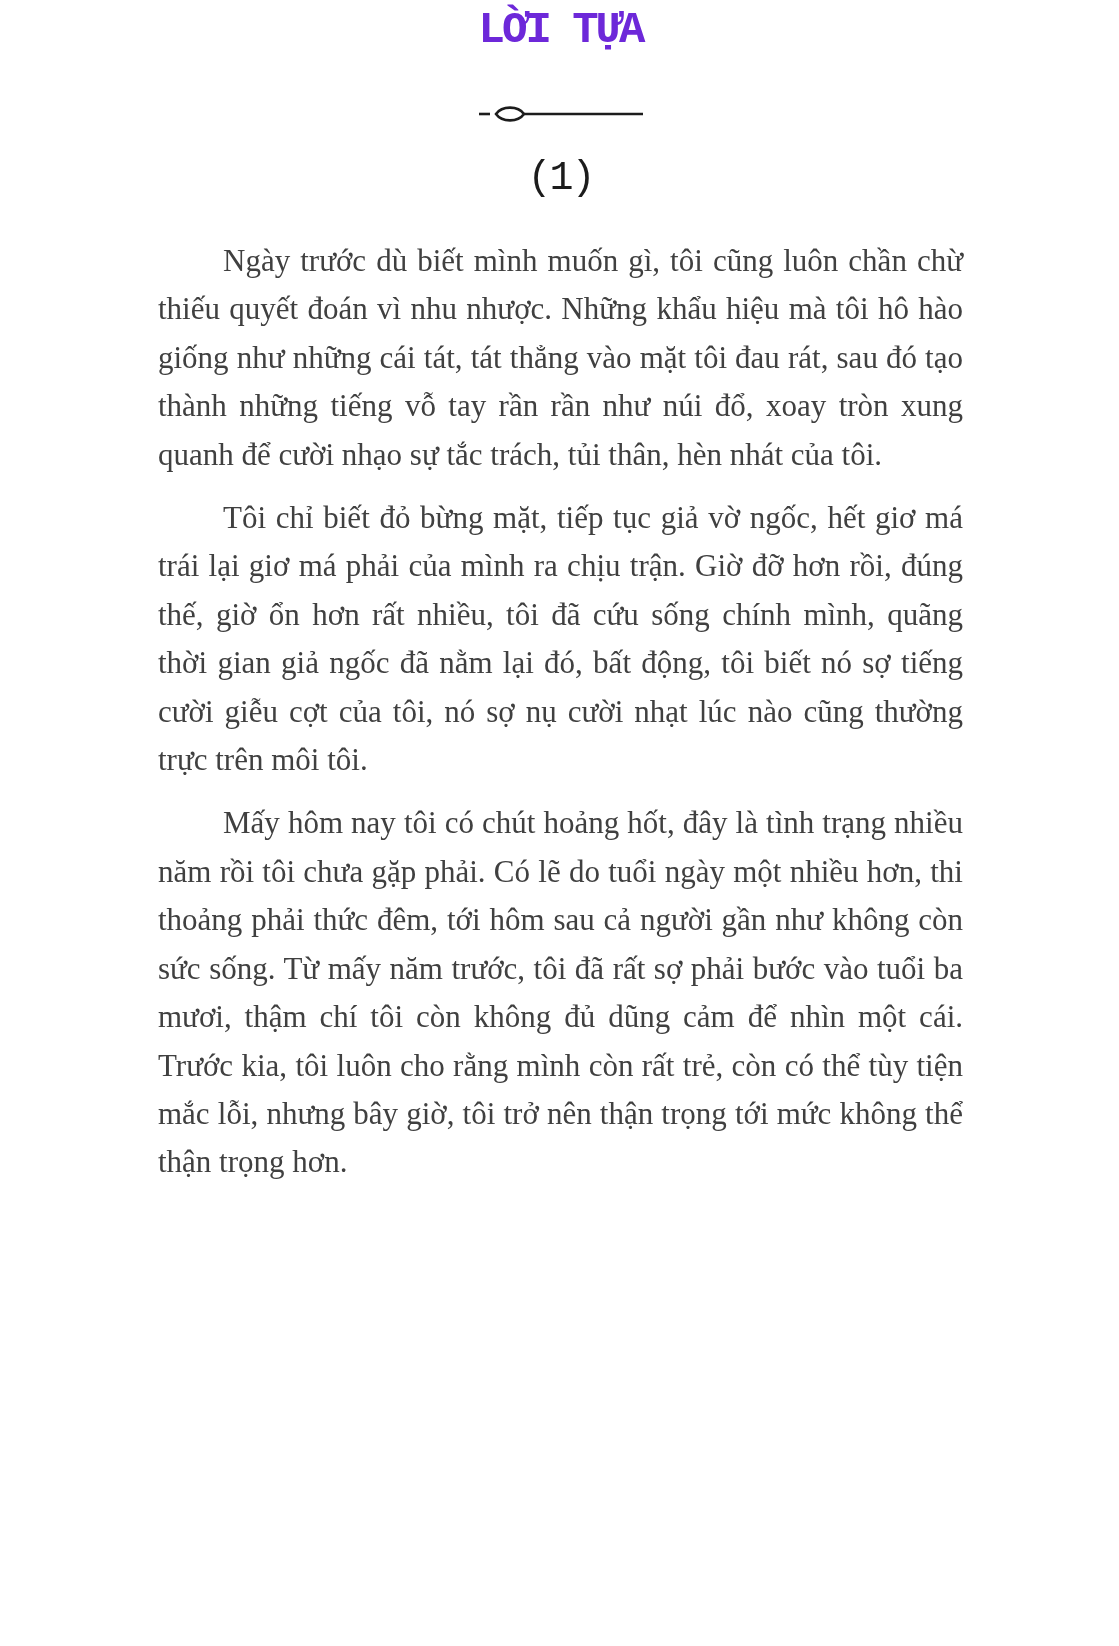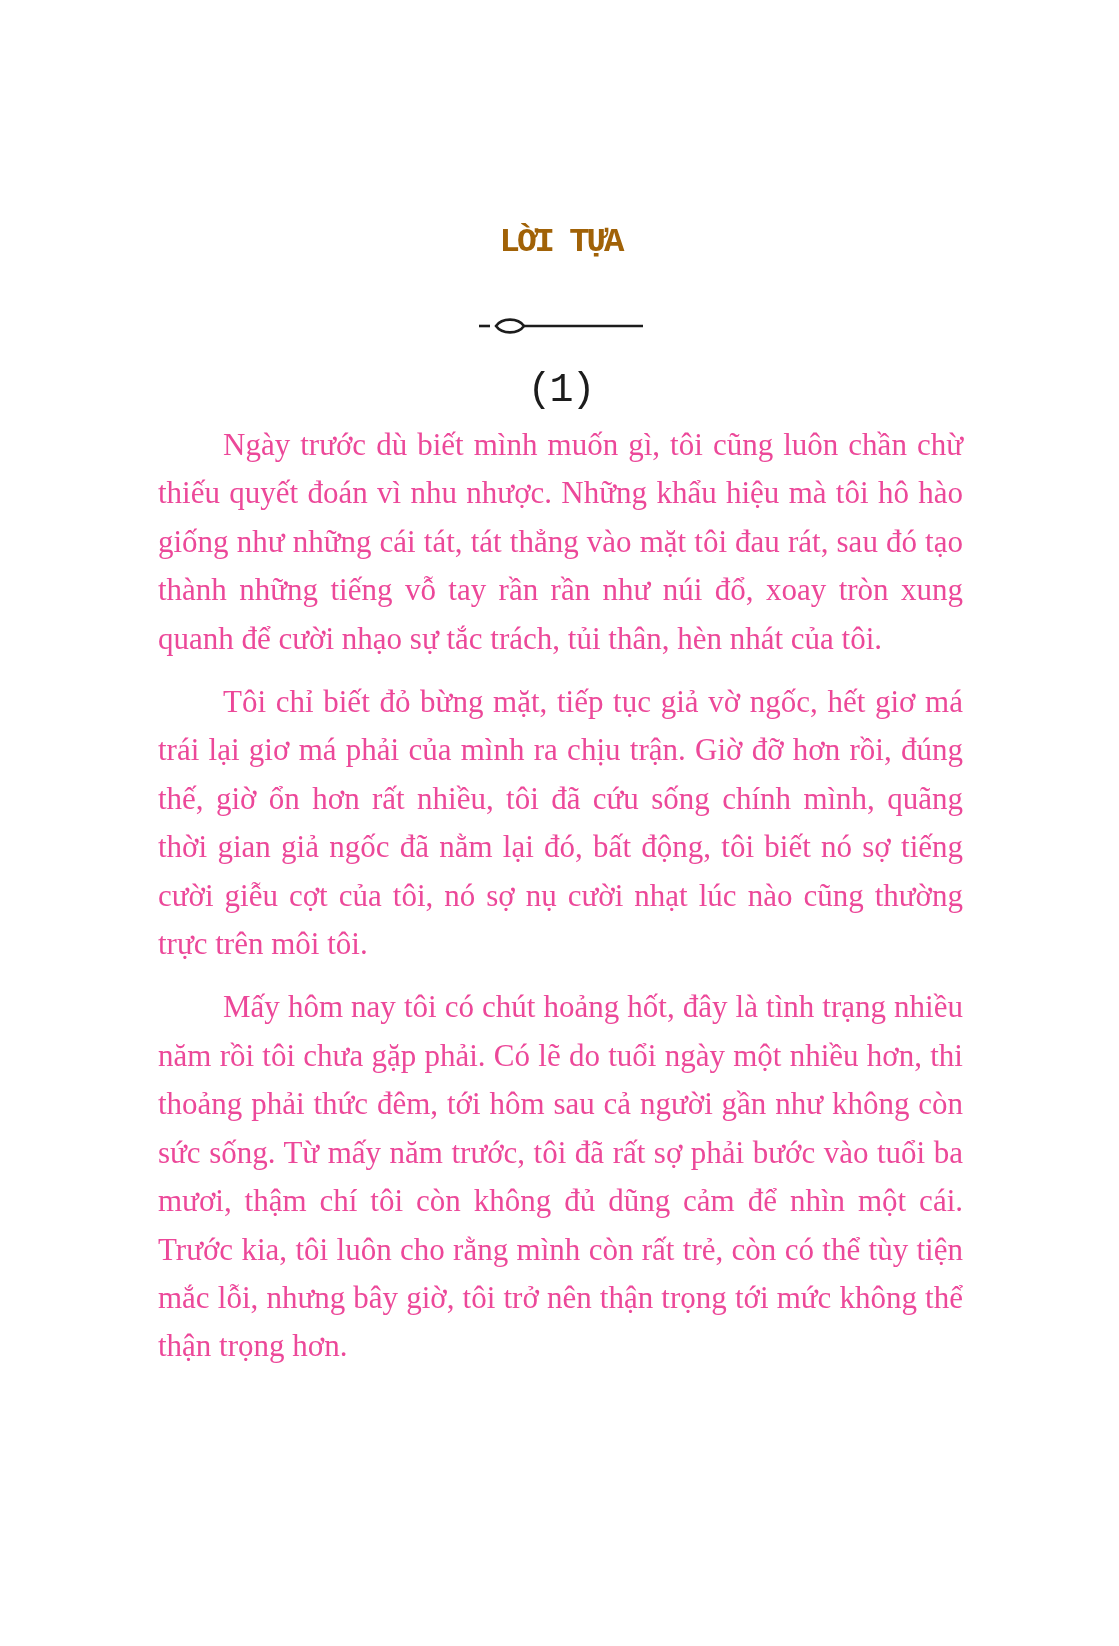--- a/index.html
+++ b/index.html
@@ -13,52 +13,51 @@
     height: 1646px;
     margin: 0 auto;
     background: #ffffff;
     box-sizing: border-box;
     padding: 0 156px 0 158px;
     color: #1c1c1c;
     overflow: hidden;
   }
   .title {
     margin: 0;
-    padding-top: 212px;
     font-family: "Liberation Mono", "DejaVu Sans Mono", monospace;
     font-weight: bold;
-    font-size: 34px;
+    font-size: 44px;
     line-height: 60px;
     letter-spacing: -3px;
     text-align: center;
-    color: #a16207;
+    color: #6d28d9;
   }
   .divider {
     width: 164px;
     height: 22px;
     margin: 43px auto 0;
     text-align: center;
   }
   .divider svg { display: block; }
   .section-number {
     margin-top: 32px;
     font-family: "Liberation Mono", "DejaVu Sans Mono", monospace;
     font-weight: normal;
     font-size: 40px;
     line-height: 44px;
     letter-spacing: -2px;
     text-align: center;
     color: #1c1c1c;
   }
   .body-text {
-    margin-top: 8px;
+    margin-top: 36px;
     font-family: "Liberation Serif", "DejaVu Serif", serif;
     font-size: 31px;
     line-height: 48.4px;
-    color: #ec4899;
+    color: #404040;
   }
   .body-text p {
     margin: 0 0 15px 0;
     text-align: justify;
     text-indent: 65px;
   }
 </style>
 </head>
 <body>
 

